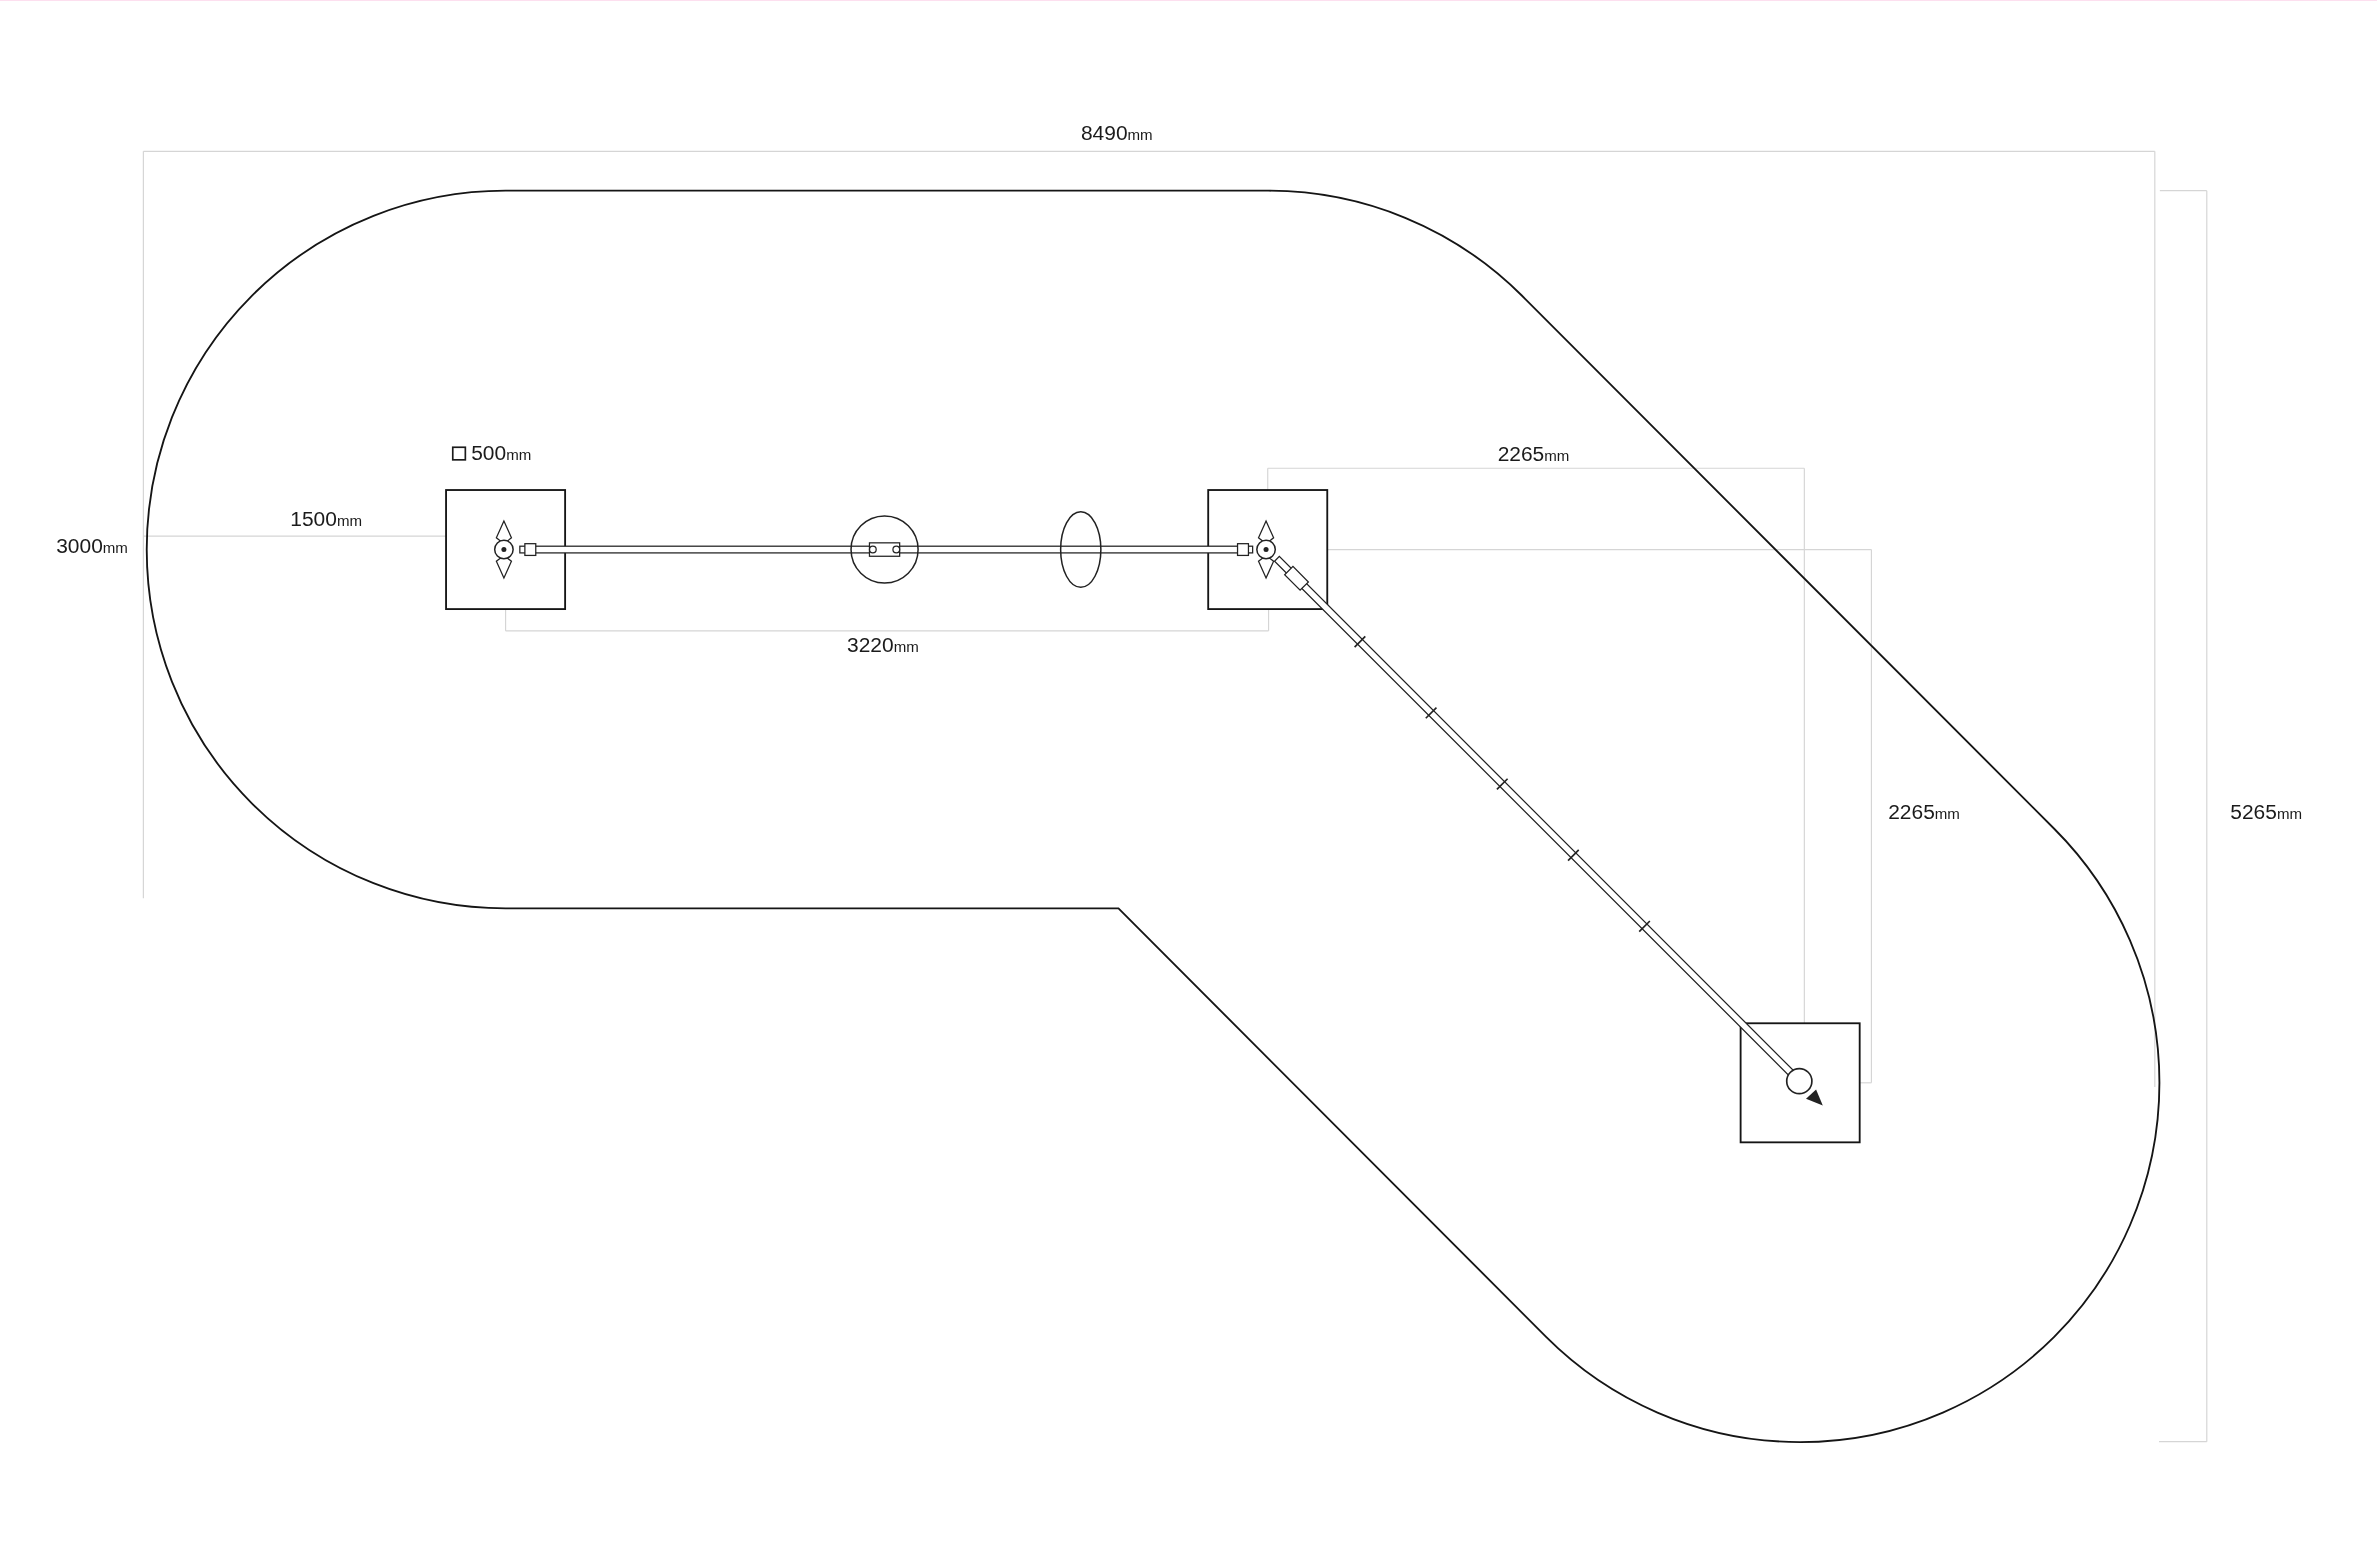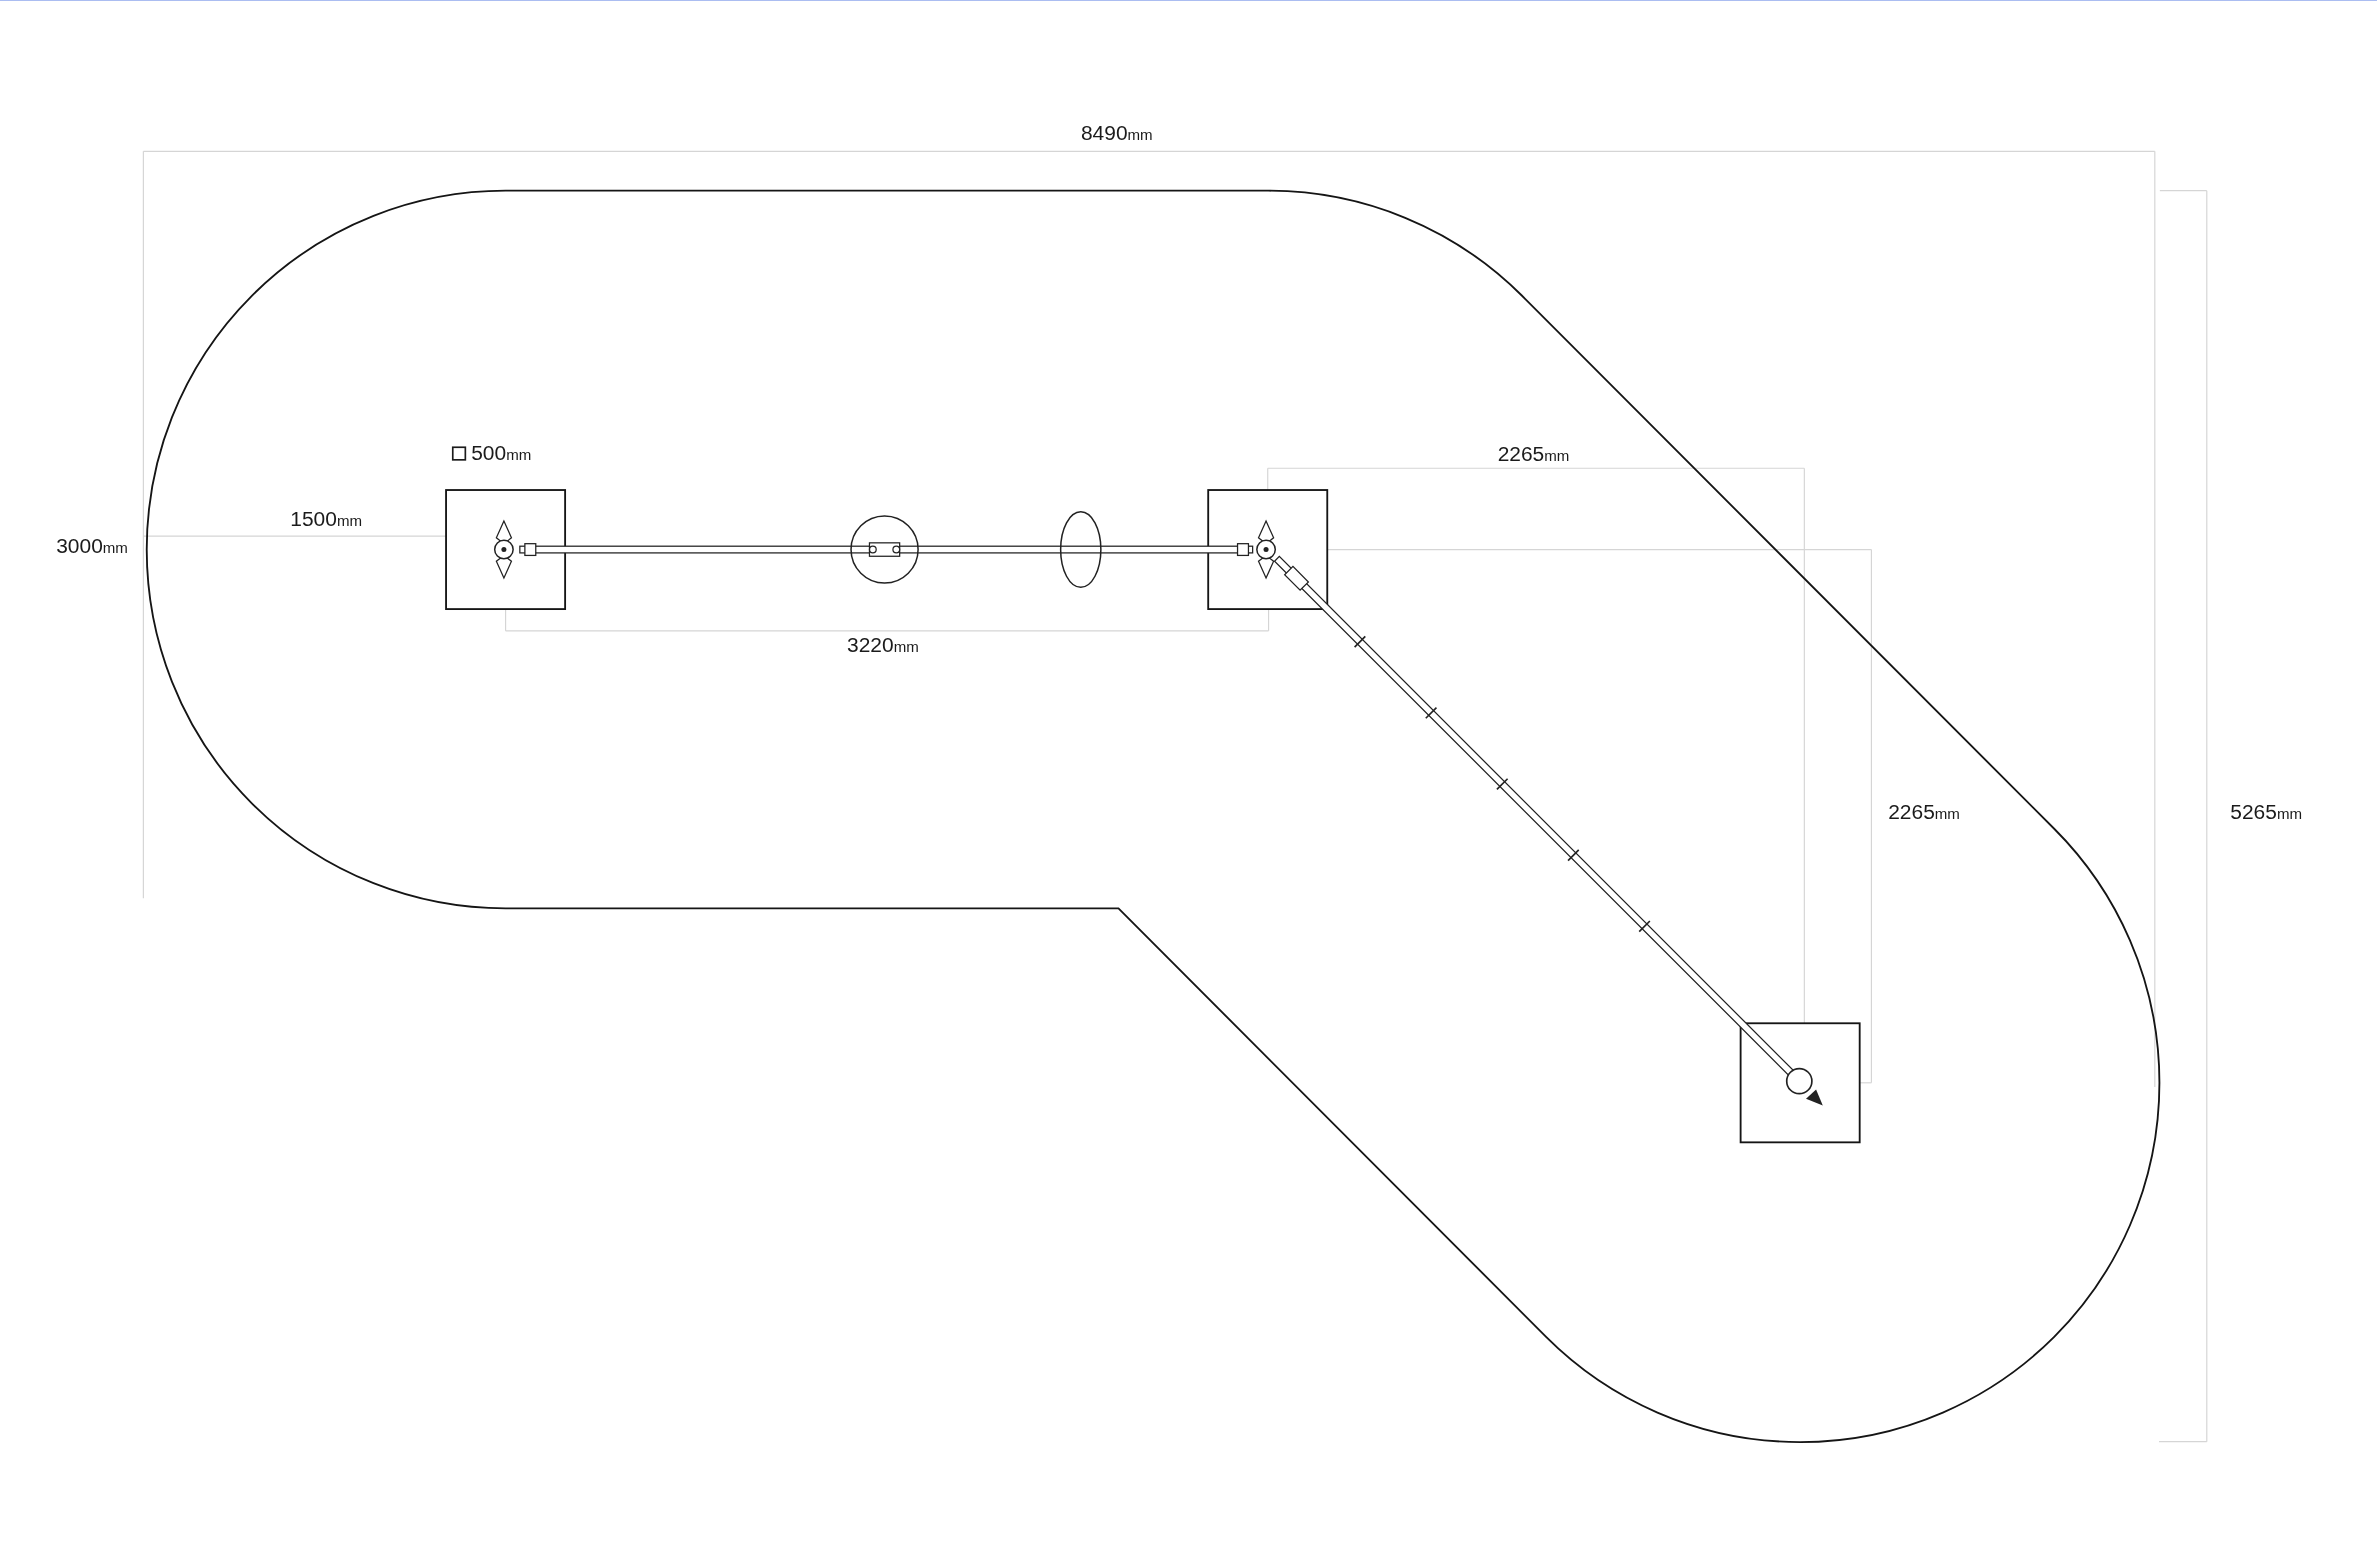--- a/index.html
+++ b/index.html
@@ -4,21 +4,21 @@
 <style>
   html, body {
     margin: 0;
     padding: 0;
     background: #ffffff;
   }
   .canvas {
     position: relative;
     width: 2377px;
     height: 1546px;
-    background: #1d4ed8;
+    background: #f9a8d4;
     overflow: hidden;
   }
   svg text {
     font-family: "Liberation Sans", sans-serif;
     fill: #1b1b1b;
   }
   .num { font-size: 25px; }
   .unit { font-size: 18px; }
   .dim-line { stroke: #d5d5d5; stroke-width: 1.4; fill: none; }
   .outline { stroke: #151515; stroke-width: 2.2; fill: none; }

